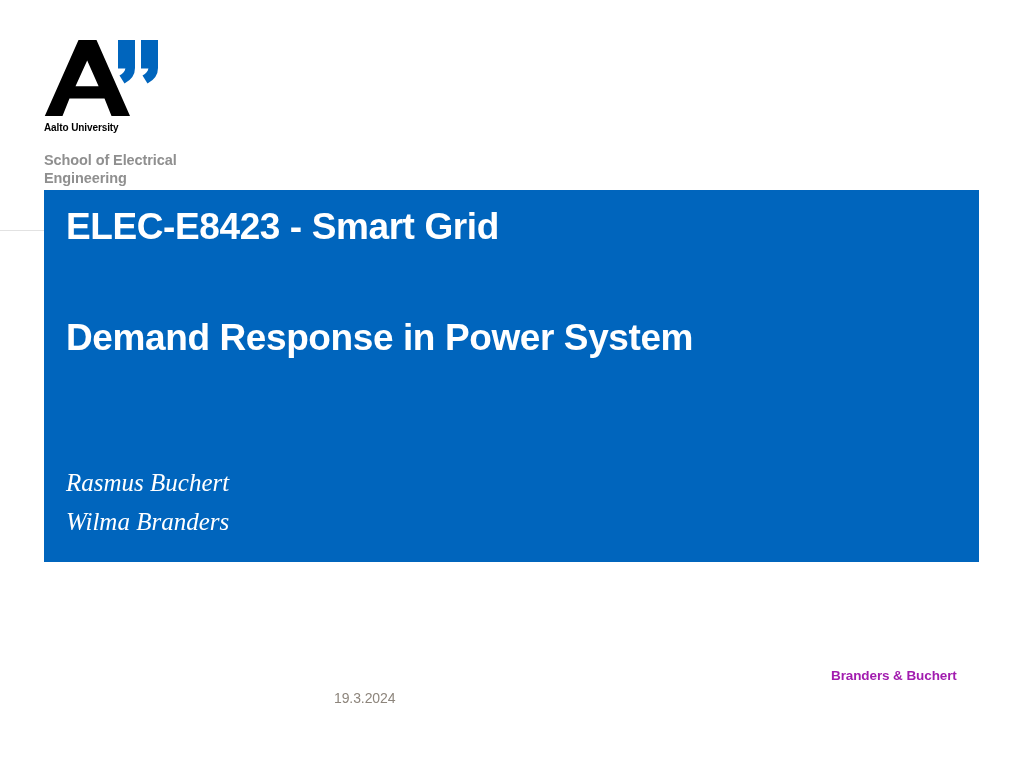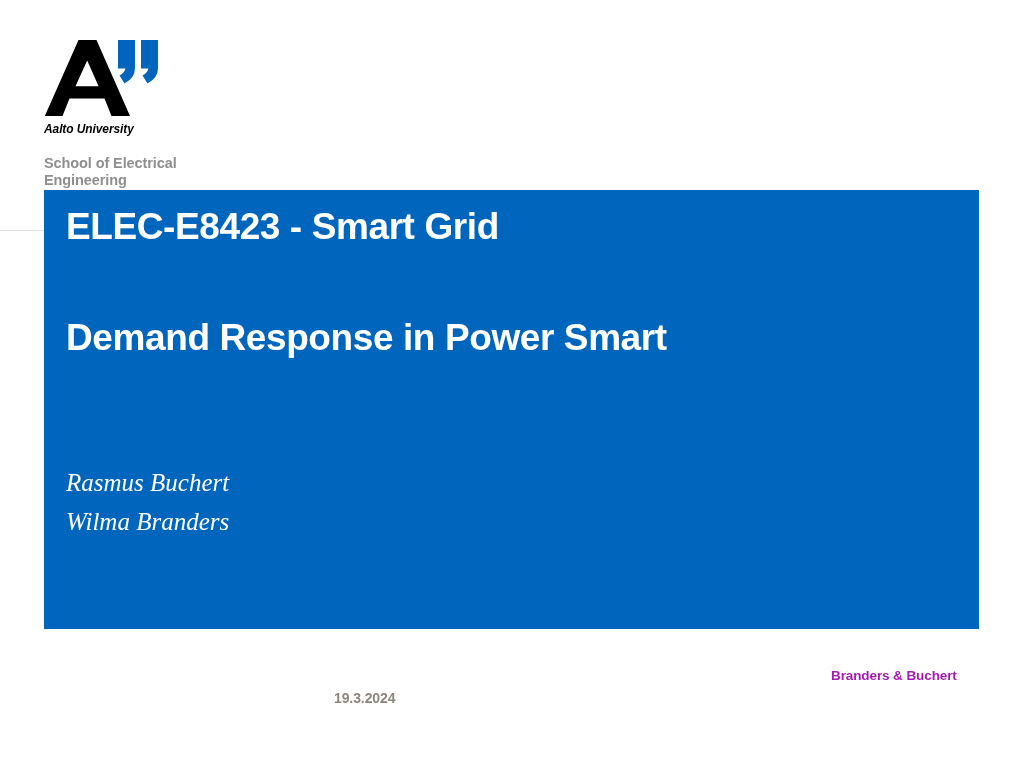--- a/index.html
+++ b/index.html
@@ -37,26 +37,25 @@
     width: 120px;
   }
   .logo-mark svg {
     display: block;
   }
   .logo-wordmark {
     margin-top: 4px;
     line-height: 1.22;
   }
   .logo-org {
-    font-size: 12px;
+    font-size: 10px;
     font-weight: bold;
     color: #000000;
     letter-spacing: -0.1px;
     white-space: nowrap;
-    font-style: italic;
   }
   .logo-unit {
     font-size: 14.5px;
     font-weight: bold;
     color: #8f8f8f;
     letter-spacing: -0.1px;
     max-width: 150px;
     margin-top: 18px;
   }
 
@@ -69,21 +68,21 @@
     height: 1px;
     background: #e2e2e2;
   }
 
   
   .title-panel {
     position: absolute;
     left: 44px;
     top: 190px;
     width: 935px;
-    height: 439px;
+    height: 372px;
     background: #0065BD;
     box-sizing: border-box;
     padding: 0;
   }
   .course-title {
     position: absolute;
     left: 22px;
     top: 17px;
     color: #ffffff;
     font-size: 37px;
@@ -120,21 +119,21 @@
     display: block;
     white-space: nowrap;
   }
 
   
   .footer-date {
     position: absolute;
     left: 334px;
     top: 690px;
     font-size: 14px;
-    font-weight: bold;
+    font-weight: normal;
     color: #8d857c;
     letter-spacing: -0.1px;
     text-align: right;
   }
   .footer-authors {
     position: absolute;
     left: 831px;
     top: 668px;
     font-size: 13.5px;
     font-weight: bold;
@@ -165,21 +164,21 @@
       <div class="logo-org">Aalto University</div>
       <div class="logo-unit">School of Electrical Engineering</div>
     </div>
   </div>
 
   <div class="title-panel">
 
     <div class="course-title">ELEC-E8423 - Smart Grid</div>
 
     <div class="subject-title">
-      <span class="line">Demand Response in Power Smart</span>
+      <span class="line">Demand Response in Power System</span>
     </div>
 
     <div class="authors">
       <span class="author">Rasmus Buchert</span>
       <span class="author">Wilma Branders</span>
     </div>
 
   </div>
 
   <div class="footer-date">19.3.2024</div>

